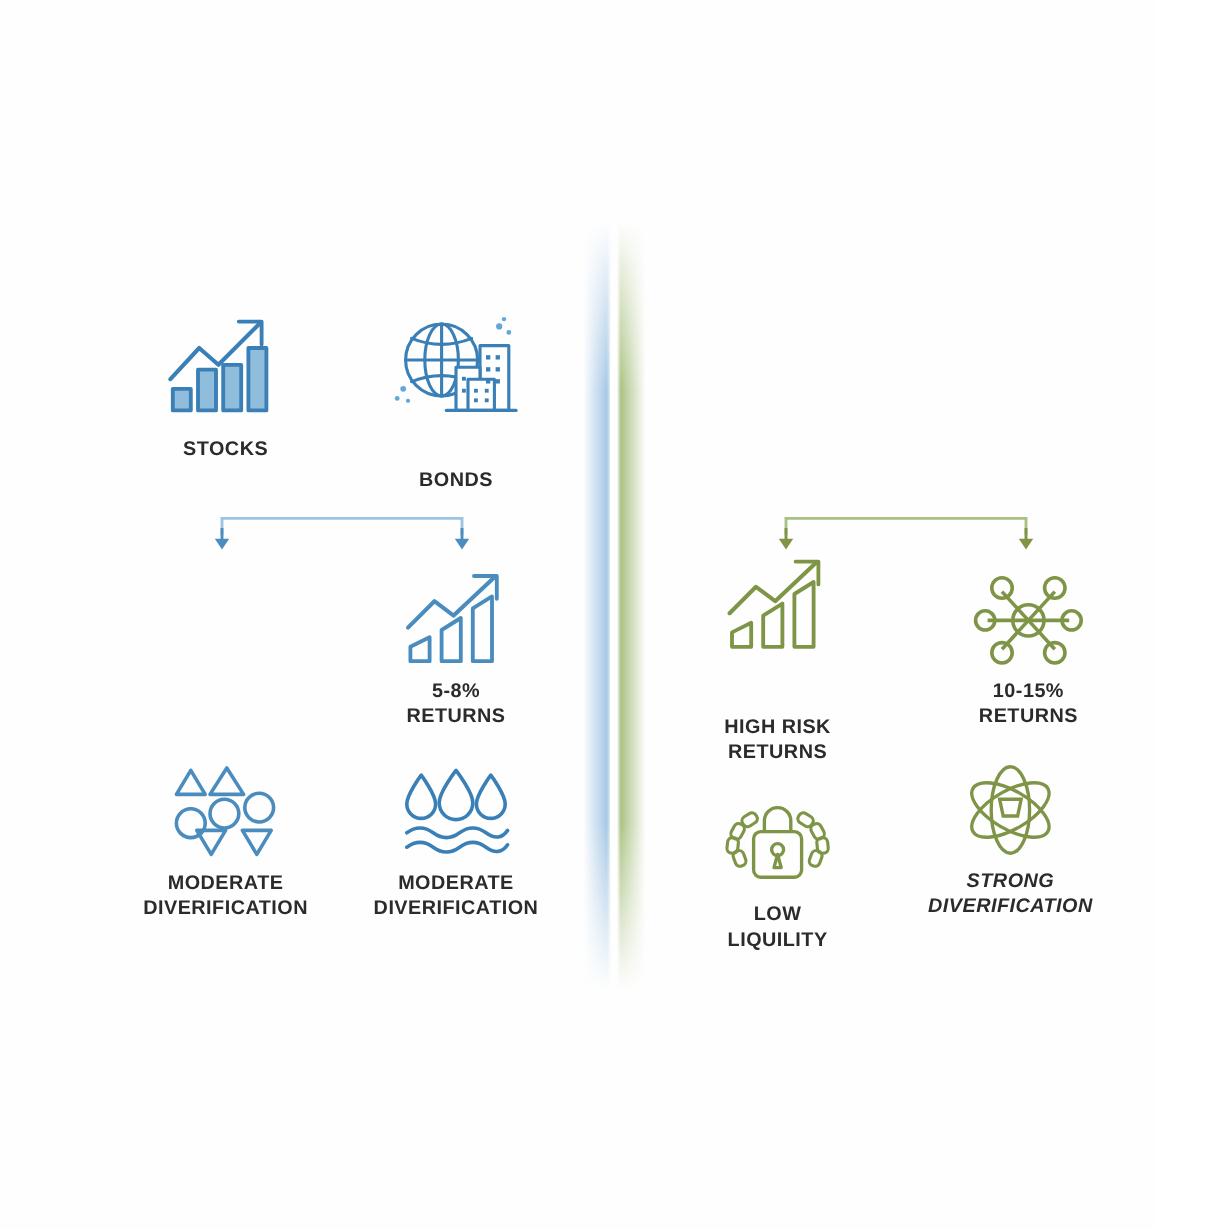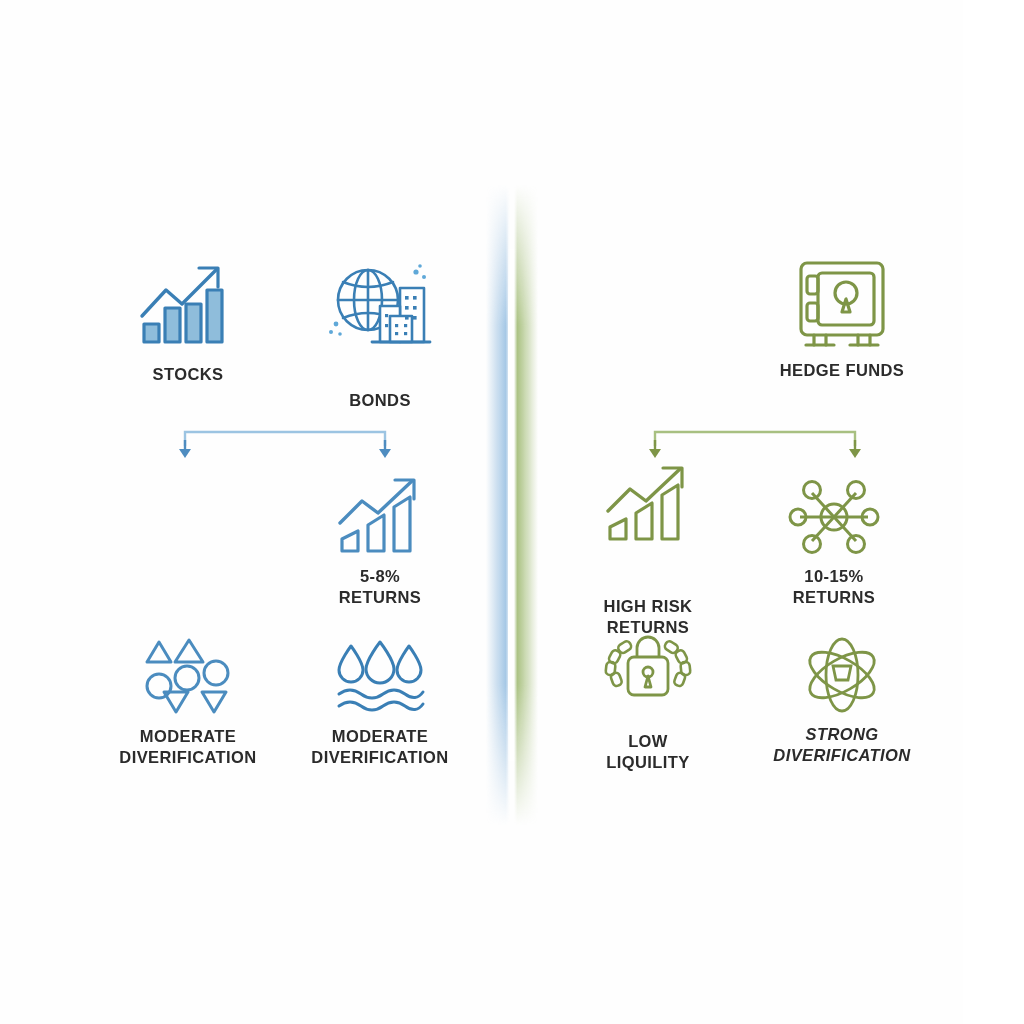--- a/index.html
+++ b/index.html
@@ -209,39 +209,20 @@
         </svg>
       </div>
       <div class="cell-label">MODERATE
 DIVERIFICATION</div>
     </div>
   </div>
 
   <div class="panel right">
 
 
-    <div class="cell" style="left:235px; top:258px;">
-      <div class="icon-box">
-        <svg width="92" height="90" viewBox="0 0 92 90">
-          <g fill="none" stroke="#7e9547" stroke-width="3.2" stroke-linejoin="round" stroke-linecap="round">
-            <rect x="5" y="4" width="82" height="72" rx="6"></rect>
-            <rect x="22" y="14" width="56" height="52" rx="4"></rect>
-            <rect x="11" y="17" width="11" height="18" rx="3"></rect>
-            <rect x="11" y="44" width="11" height="18" rx="3"></rect>
-            <circle cx="50" cy="34" r="11"></circle>
-            <path d="M50 40 L46 53 L54 53 Z"></path>
-            <path d="M18 76 L18 86 M30 86 L30 76"></path>
-            <path d="M10 86 L38 86"></path>
-            <path d="M62 76 L62 86 M74 86 L74 76"></path>
-            <path d="M54 86 L82 86"></path>
-          </g>
-        </svg>
-      </div>
-      <div class="cell-label">HEDGE FUNDS</div>
-    </div>
 
     <div class="connector" style="left:118px; top:428px;">
       <svg width="250" height="40" viewBox="0 0 250 40">
         <path d="M25 18 L25 4 L225 4 L225 18" fill="none" stroke="#a8c081" stroke-width="2.4"></path>
         <path d="M25 12 L25 22" stroke="#7e9547" stroke-width="2.4"></path>
         <path d="M225 12 L225 22" stroke="#7e9547" stroke-width="2.4"></path>
         <polygon points="19,21 31,21 25,30" fill="#7e9547"></polygon>
         <polygon points="219,21 231,21 225,30" fill="#7e9547"></polygon>
       </svg>
     </div>
@@ -255,21 +236,21 @@
             <path d="M56 74 L56 30 L72 20 L72 74 Z"></path>
             <path d="M2 46 L24 24 L40 36 L74 4" stroke-width="3.4"></path>
             <path d="M57 3 L76 3 L76 22"></path>
           </g>
         </svg>
       </div>
       <div class="cell-label">HIGH RISK
 RETURNS</div>
     </div>
 
-    <div class="cell" style="left:227px; top:478px;">
+    <div class="cell" style="left:250px; top:478px;">
       <div class="icon-box sm">
         <svg width="88" height="80" viewBox="0 0 88 80">
           <g fill="none" stroke="#7e9547" stroke-width="3">
             <line x1="44" y1="40" x2="22" y2="16"></line>
               <line x1="44" y1="40" x2="66" y2="16"></line>
             <line x1="44" y1="40" x2="10" y2="40"></line>
               <line x1="44" y1="40" x2="78" y2="40"></line>
             <line x1="44" y1="40" x2="22" y2="64"></line>
               <line x1="44" y1="40" x2="66" y2="64"></line>
             <circle cx="44" cy="40" r="13"></circle>
@@ -279,21 +260,21 @@
               <circle cx="80" cy="40" r="8"></circle>
             <circle cx="22" cy="67" r="8.5"></circle>
               <circle cx="66" cy="67" r="8.5"></circle>
           </g>
         </svg>
       </div>
       <div class="cell-label">10-15%
 RETURNS</div>
     </div>
 
-    <div class="cell" style="left:41px; top:628px;gap:15px;">
+    <div class="cell" style="left:41px; top:664px;">
       <div class="icon-box sm">
         <svg width="104" height="76" viewBox="0 0 104 76">
           <g fill="none" stroke="#7e9547" stroke-width="2.8" stroke-linejoin="round">
             <rect x="32" y="28" width="40" height="38" rx="6"></rect>
             <path d="M41 28 V19 A11 11 0 0 1 63 19 V28"></path>
             <circle cx="52" cy="43" r="5"></circle>
             <path d="M52 47 L49 58 L55 58 Z"></path>
             <g stroke-width="2.6">
               <rect x="22" y="14" width="13" height="9" rx="4" transform="rotate(-32 28 18)"></rect>
               <rect x="12" y="24" width="13" height="9" rx="4" transform="rotate(-62 18 28)"></rect>

